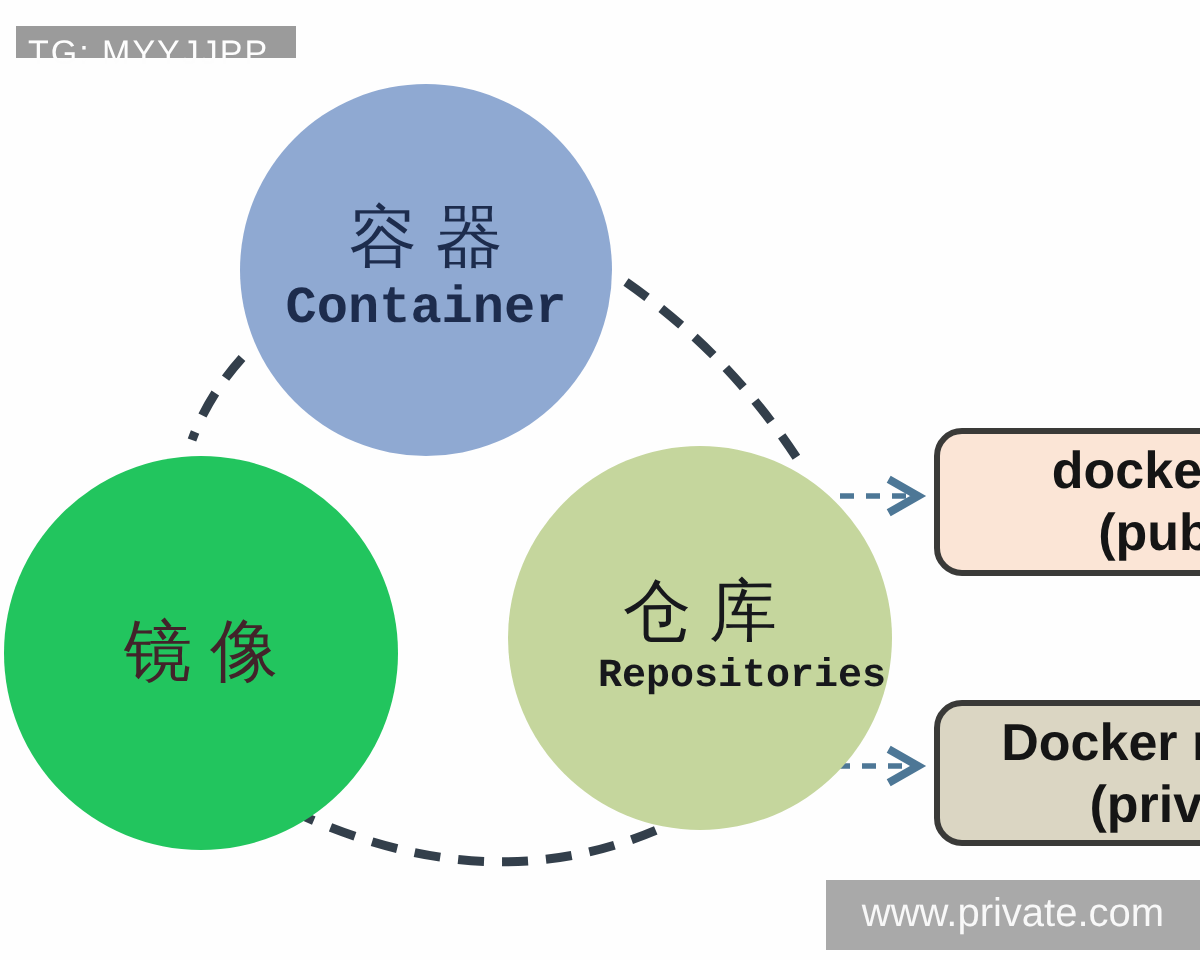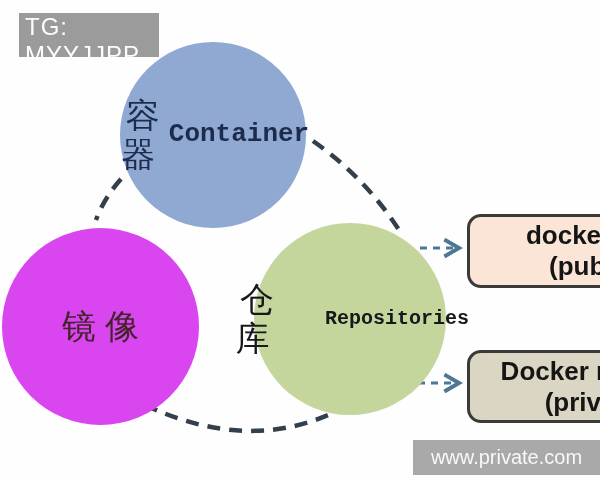--- a/index.html
+++ b/index.html
@@ -4,45 +4,45 @@
 <style>
   html,body{margin:0;padding:0;background:#fff;}
   .stage{
     position:relative;width:600px;height:480px;overflow:hidden;
     background:#fefefe;font-family:"Liberation Sans",sans-serif;
   }
   
   .connectors{position:absolute;left:0;top:0;width:600px;height:480px;}
 
   
-  .circle{position:absolute;border-radius:50%;display:flex;
+  .circle{position:absolute;border-radius:50%;display:flex;flex-direction:column;
           align-items:center;justify-content:center;text-align:center;}
   .circle .zh{font-family:"DejaVu Serif",serif;font-size:34px;letter-spacing:9px;
               text-indent:9px;line-height:1.15;}
   .circle .en{font-family:Liberation Mono, monospace;font-weight:bold;
               font-size:26px;line-height:1.2;}
   .circle-container{left:120px;top:42px;width:186px;height:186px;background:#8FA9D2;}
   .circle-container .zh,.circle-container .en{color:#1d2c4d;}
-  .circle-images{left:2px;top:228px;width:197px;height:197px;background:#d946ef;}
+  .circle-images{left:2px;top:228px;width:197px;height:197px;background:#22c55e;}
   .circle-images .zh,.circle-images .en{color:#42232a;}
   .circle-repositories{left:254px;top:223px;width:192px;height:192px;background:#C5D69D;text-align:center;}
   .circle-repositories .zh,.circle-repositories .en{color:#17181c;}
   .circle-repositories .en{font-size:20px;margin-left:42px;}
 
   
   .reg-box{position:absolute;width:252px;border:3px solid #3a3a38;border-radius:14px;
            display:flex;flex-direction:column;align-items:center;justify-content:center;
            font-weight:bold;font-size:26px;line-height:31px;color:#151515;
            font-family:"Liberation Sans",sans-serif;}
   .box-public{left:467px;top:214px;height:68px;background:#FBE5D6;}
   .box-private{left:467px;top:350px;height:67px;background:#DBD6C3;}
 
   
-  .tg-badge{position:absolute;left:19px;top:13px;width:140px;height:44px;
-            background:#9b9b9b;color:#fdfdfd;font-size:24px;line-height:28px;
+  .tg-badge{position:absolute;left:8px;top:13px;width:140px;height:16px;
+            background:#9b9b9b;color:#fdfdfd;font-size:17px;line-height:28px;
             padding-left:6px;box-sizing:border-box;letter-spacing:1px;}
   .watermark{position:absolute;left:413px;top:440px;width:187px;height:35px;
              background:#a9a9a9;color:#f8f8f8;font-size:20px;line-height:35px;
              text-align:center;}
 </style>
 </head>
 <body>
 
 <div class="stage">
 

